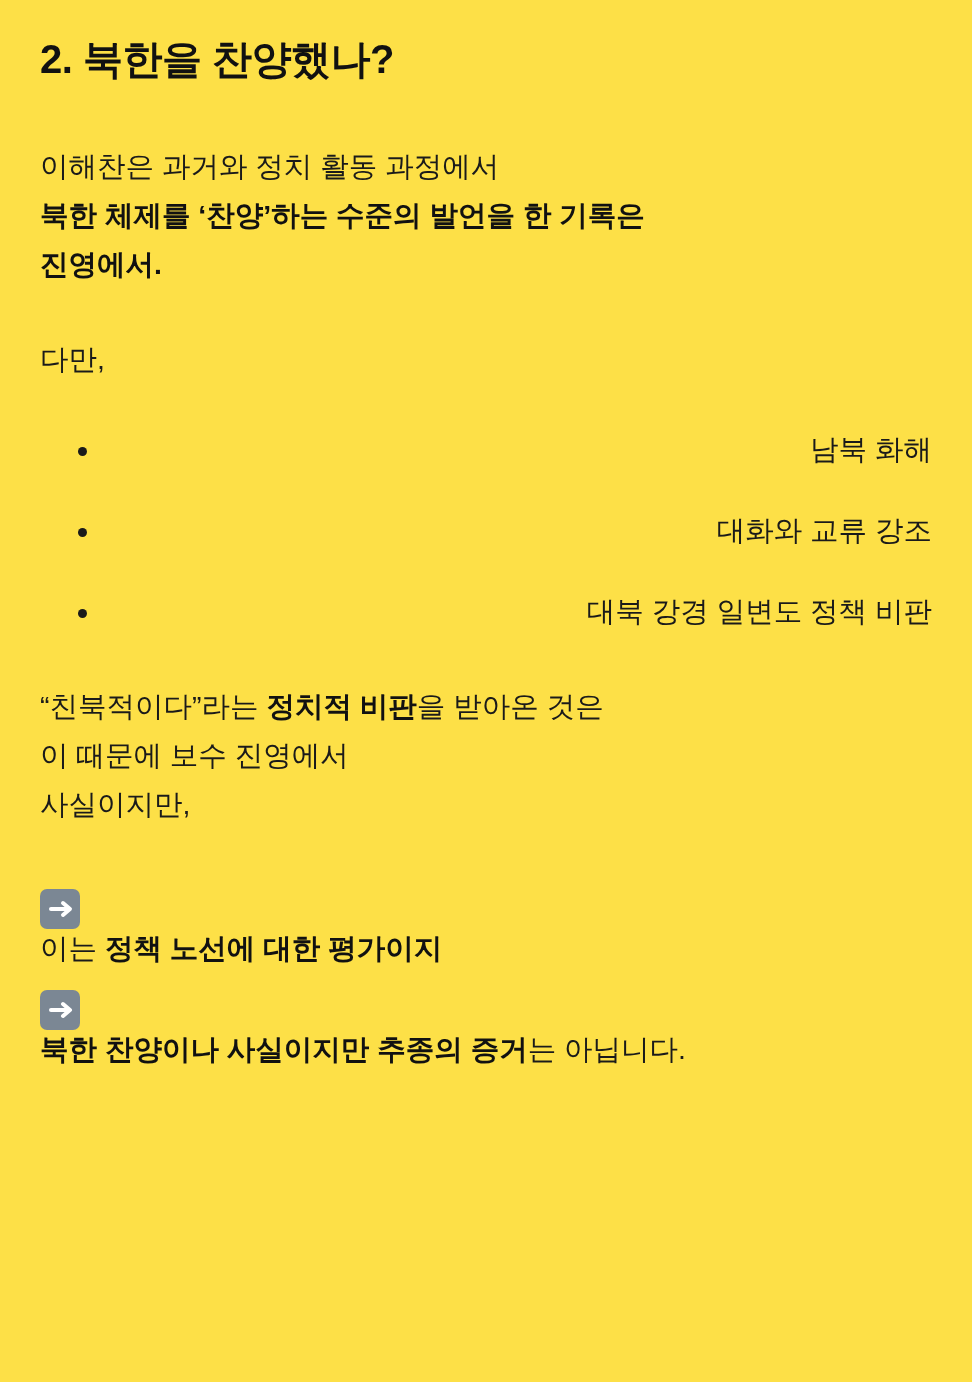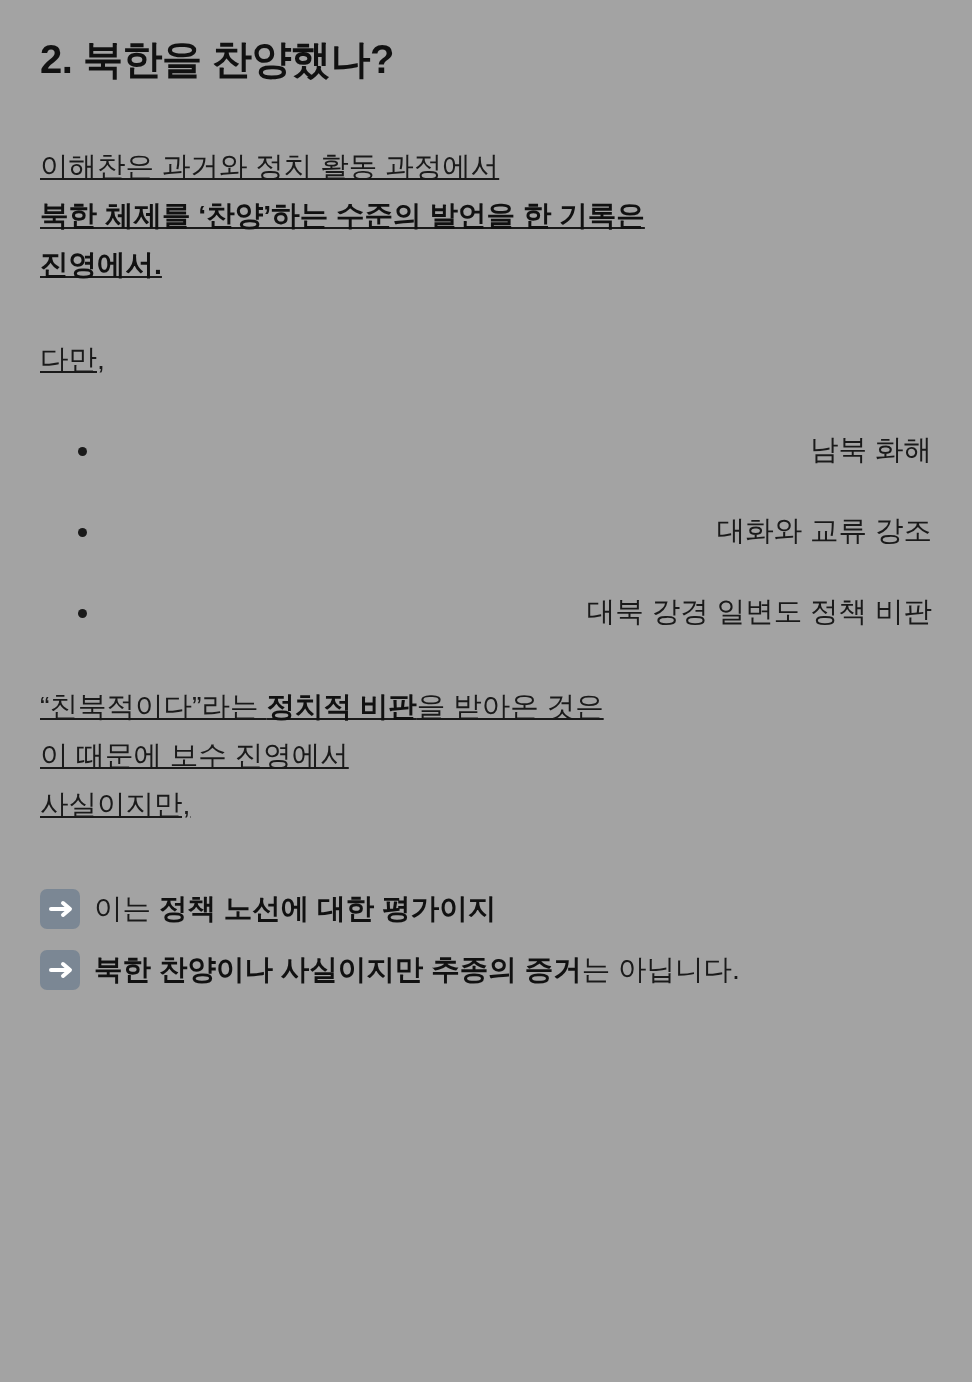--- a/index.html
+++ b/index.html
@@ -12,37 +12,36 @@
     min-height: 1382px;
     font-family: "Liberation Sans", "DejaVu Sans", sans-serif;
     color: #1a1a1a;
     -webkit-font-smoothing: antialiased;
   }
   .page {
     width: 972px;
     min-height: 1382px;
     box-sizing: border-box;
     padding: 34px 40px 20px 40px;
-    background: #a3a3a3;
+    background: #fde047;
   }
   .heading {
     font-size: 40px;
     font-weight: 700;
     letter-spacing: -0.5px;
     line-height: 1.25;
     margin: 0 0 58px 0;
     color: #111111;
   }
   .para {
     font-size: 28.5px;
     line-height: 1.72;
     color: #1a1a1a;
     margin: 0 0 46px 0;
     font-weight: 400;
-    text-decoration: underline;
   }
   .para .b {
     font-weight: 700;
     color: #111111;
   }
   .para-tight {
     margin-bottom: 44px;
   }
   .lead-line {
     display: block;
@@ -80,20 +79,21 @@
   .arrow-block {
     margin-top: 58px;
   }
   .arrow-line {
     display: flex;
     align-items: flex-start;
     font-size: 28.5px;
     line-height: 1.5;
     margin-bottom: 18px;
     color: #1a1a1a;
+    flex-direction: column;
   }
   .arrow-line:last-child {
     margin-bottom: 0;
   }
   .arrow-icon {
     flex: 0 0 auto;
     width: 40px;
     height: 40px;
     border-radius: 7px;
     background: #7b8794;

